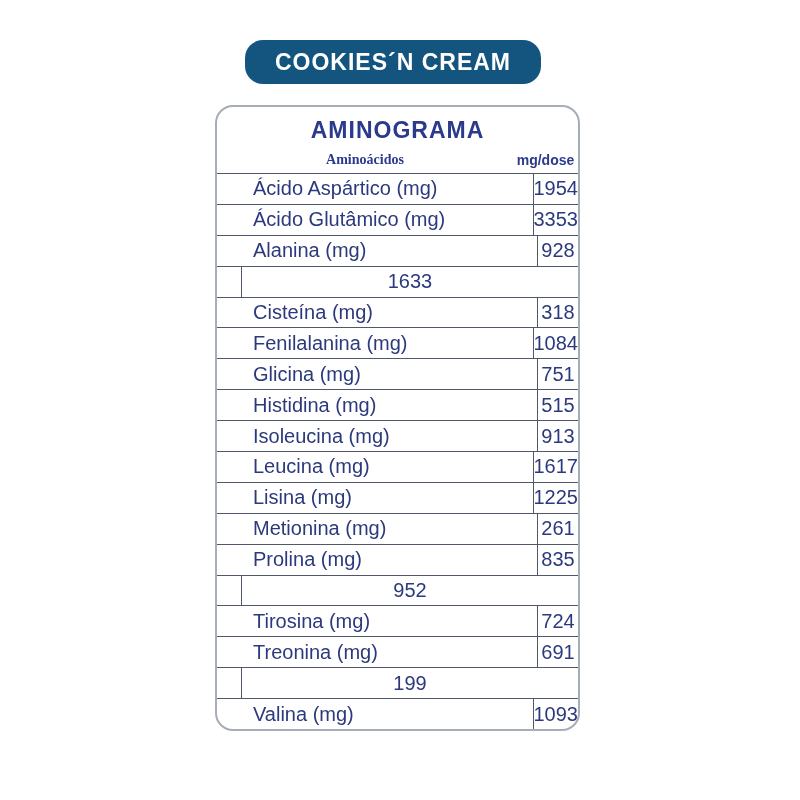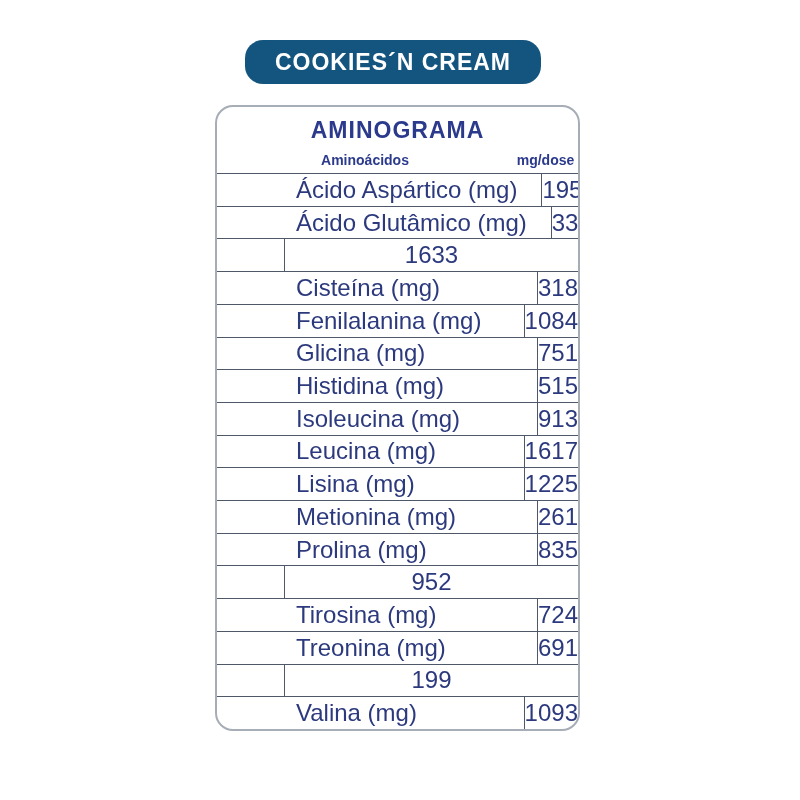--- a/index.html
+++ b/index.html
@@ -32,30 +32,30 @@
   .card-title{
     height:40px;display:flex;align-items:center;justify-content:center;
     color:var(--title-text);font-weight:bold;font-size:23px;letter-spacing:1px;
     padding-top:6px;
   }
   .cols-header{
     height:26px;display:flex;color:var(--title-text);
     font-weight:bold;font-size:14px;
   }
   .cols-header .col-amino{
-    width:296px;display:flex;align-items:center;justify-content:center;
+    width:296px;display:flex;align-items:center;justify-content:center;font-family:Liberation Serif, serif;
   }
   .cols-header .col-dose{
     flex:1;display:flex;align-items:center;justify-content:center;text-align:right;
   }
 
   .amino-table{flex:1;display:flex;flex-direction:column;}
   .amino-row{
     flex:1;display:flex;border-top:1px solid var(--grid-line);
-    color:var(--row-text);font-size:24px;padding-left:43px;
+    color:var(--row-text);font-size:20px;
   }
   .amino-row .cell-label{
     width:296px;display:flex;align-items:center;
     padding-left:36px;white-space:nowrap;
   }
   .amino-row .cell-value{
     flex:1;display:flex;align-items:center;justify-content:center;
     border-left:1px solid var(--grid-line);
     margin-left:24px;
   }
@@ -82,20 +82,24 @@
   <div class="amino-row">
     <div class="cell-label">Ácido Aspártico (mg)</div>
     <div class="cell-value">1954</div>
   </div>
 
   <div class="amino-row">
     <div class="cell-label">Ácido Glutâmico (mg)</div>
     <div class="cell-value">3353</div>
   </div>
 
+  <div class="amino-row">
+    <div class="cell-label">Alanina (mg)</div>
+    <div class="cell-value">928</div>
+  </div>
 
   <div class="amino-row">
     <div class="cell-value">1633</div>
   </div>
 
   <div class="amino-row">
     <div class="cell-label">Cisteína (mg)</div>
     <div class="cell-value">318</div>
   </div>
 

